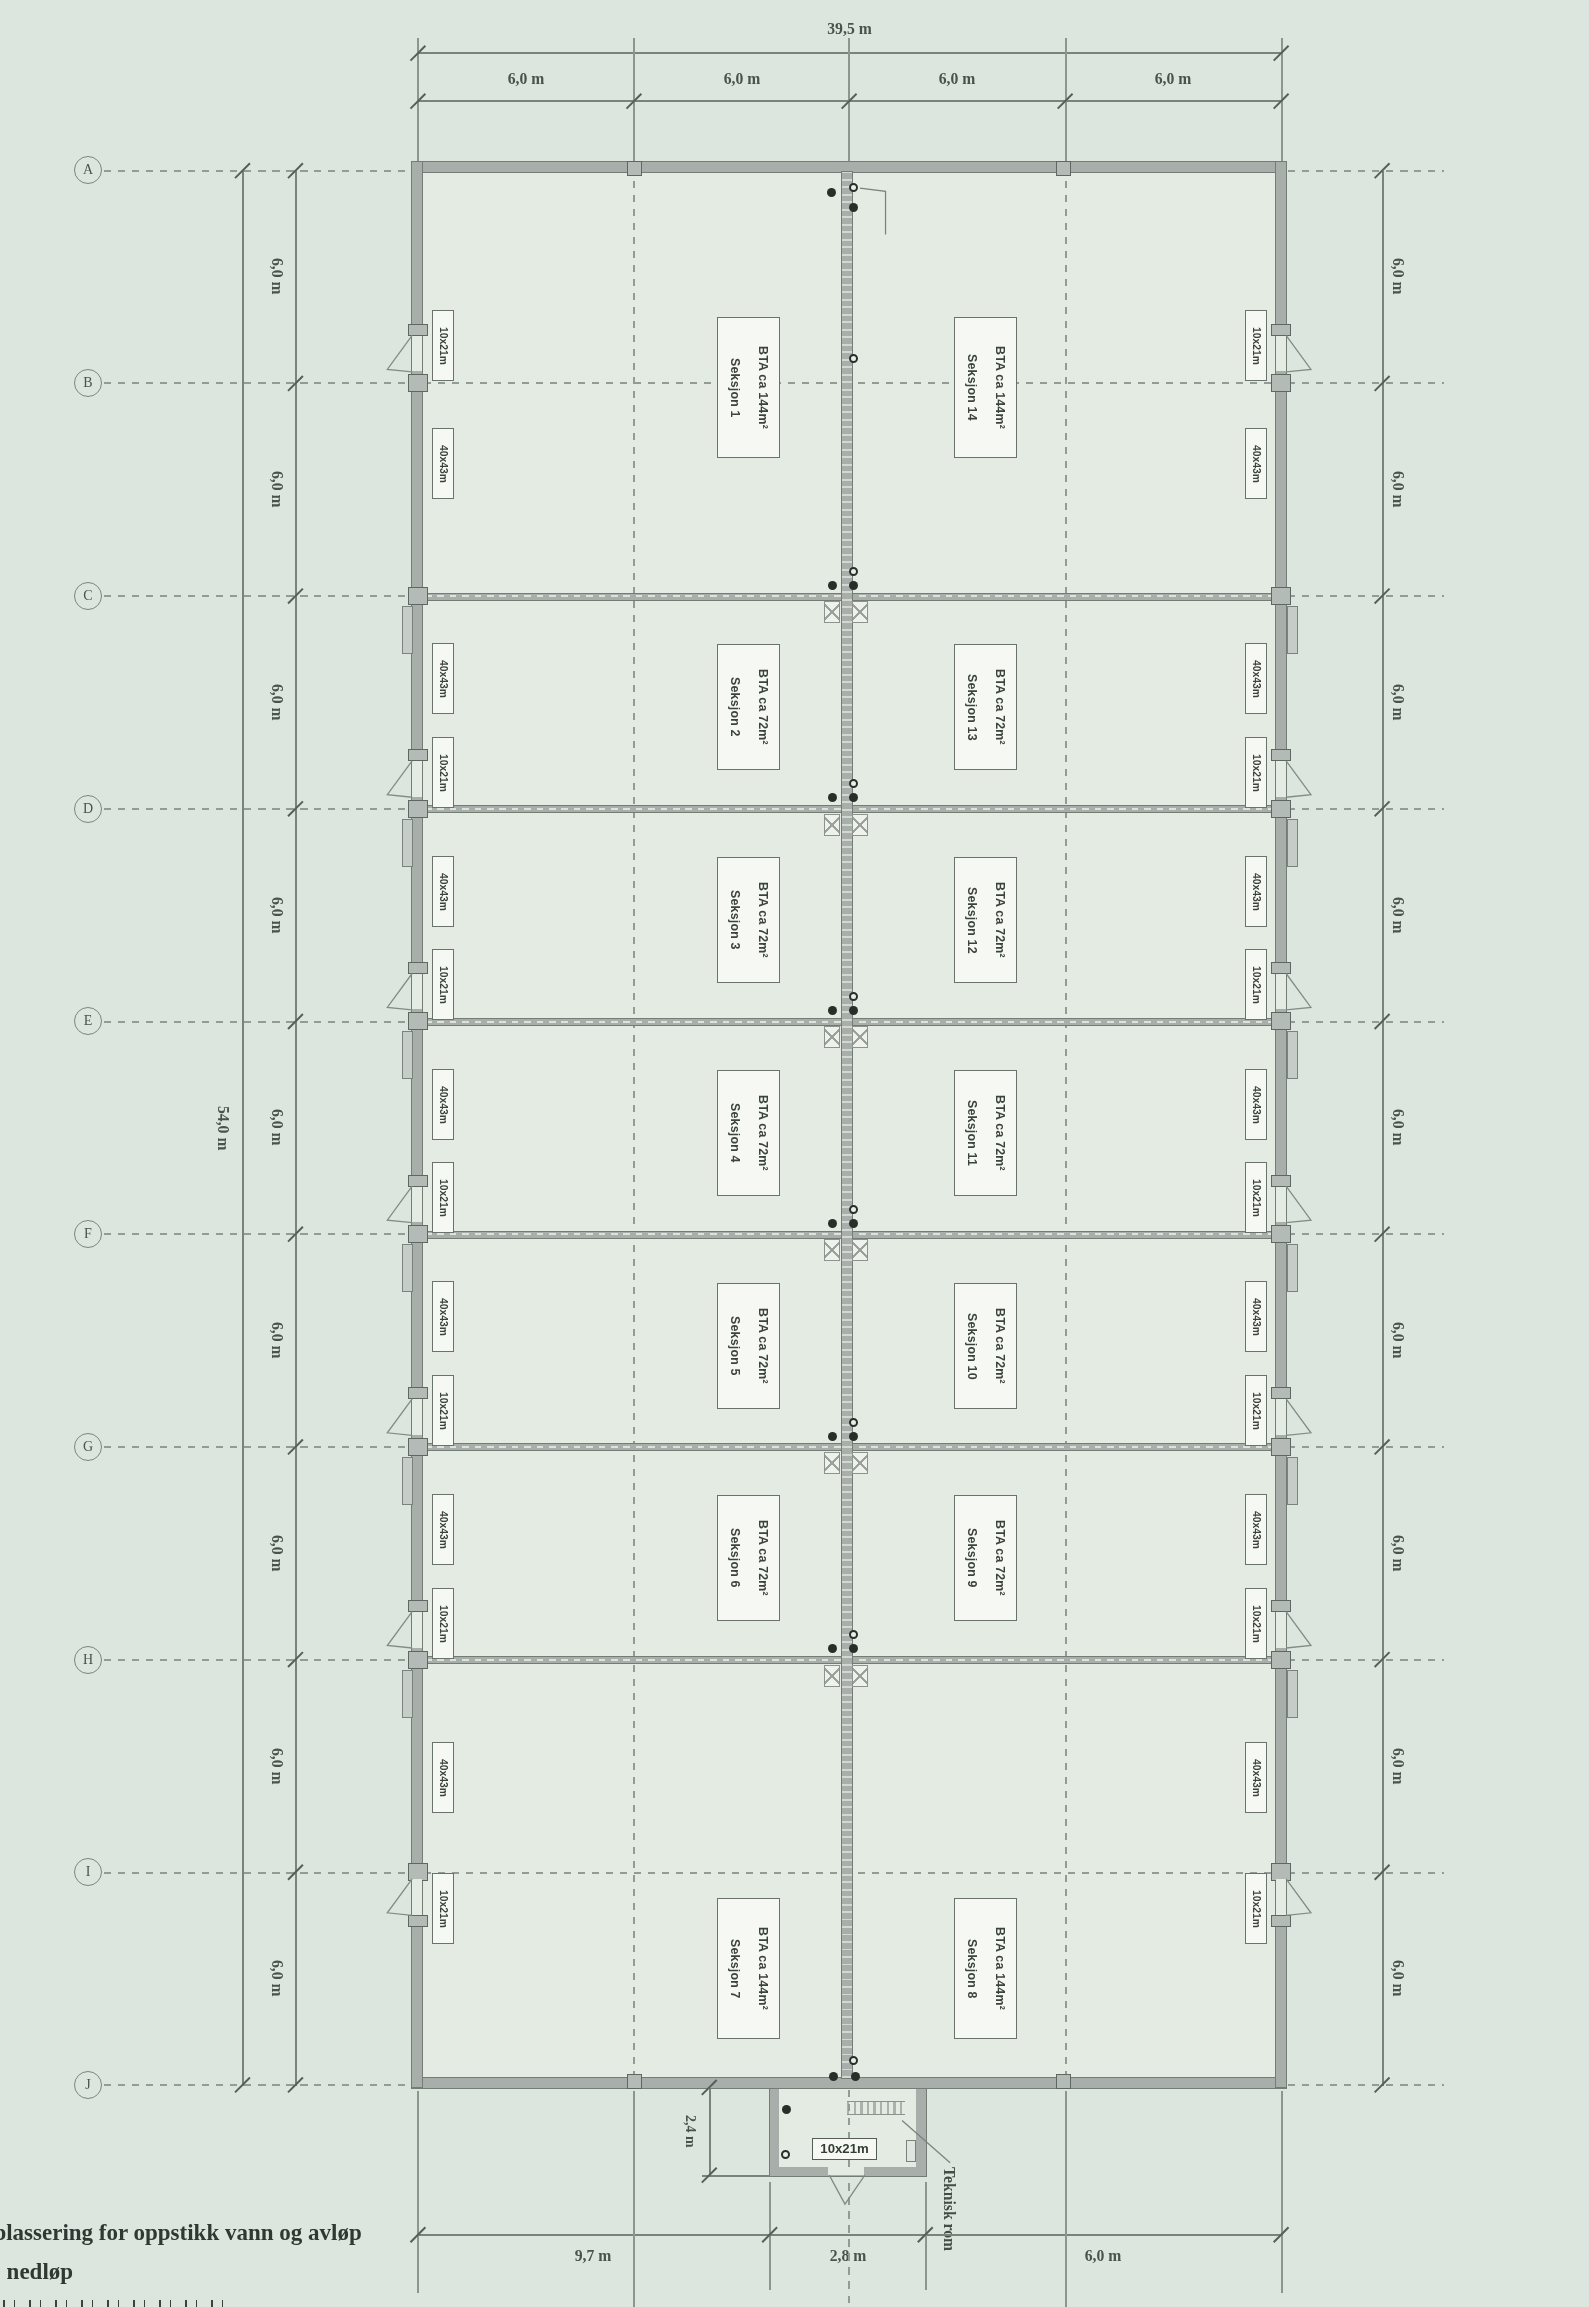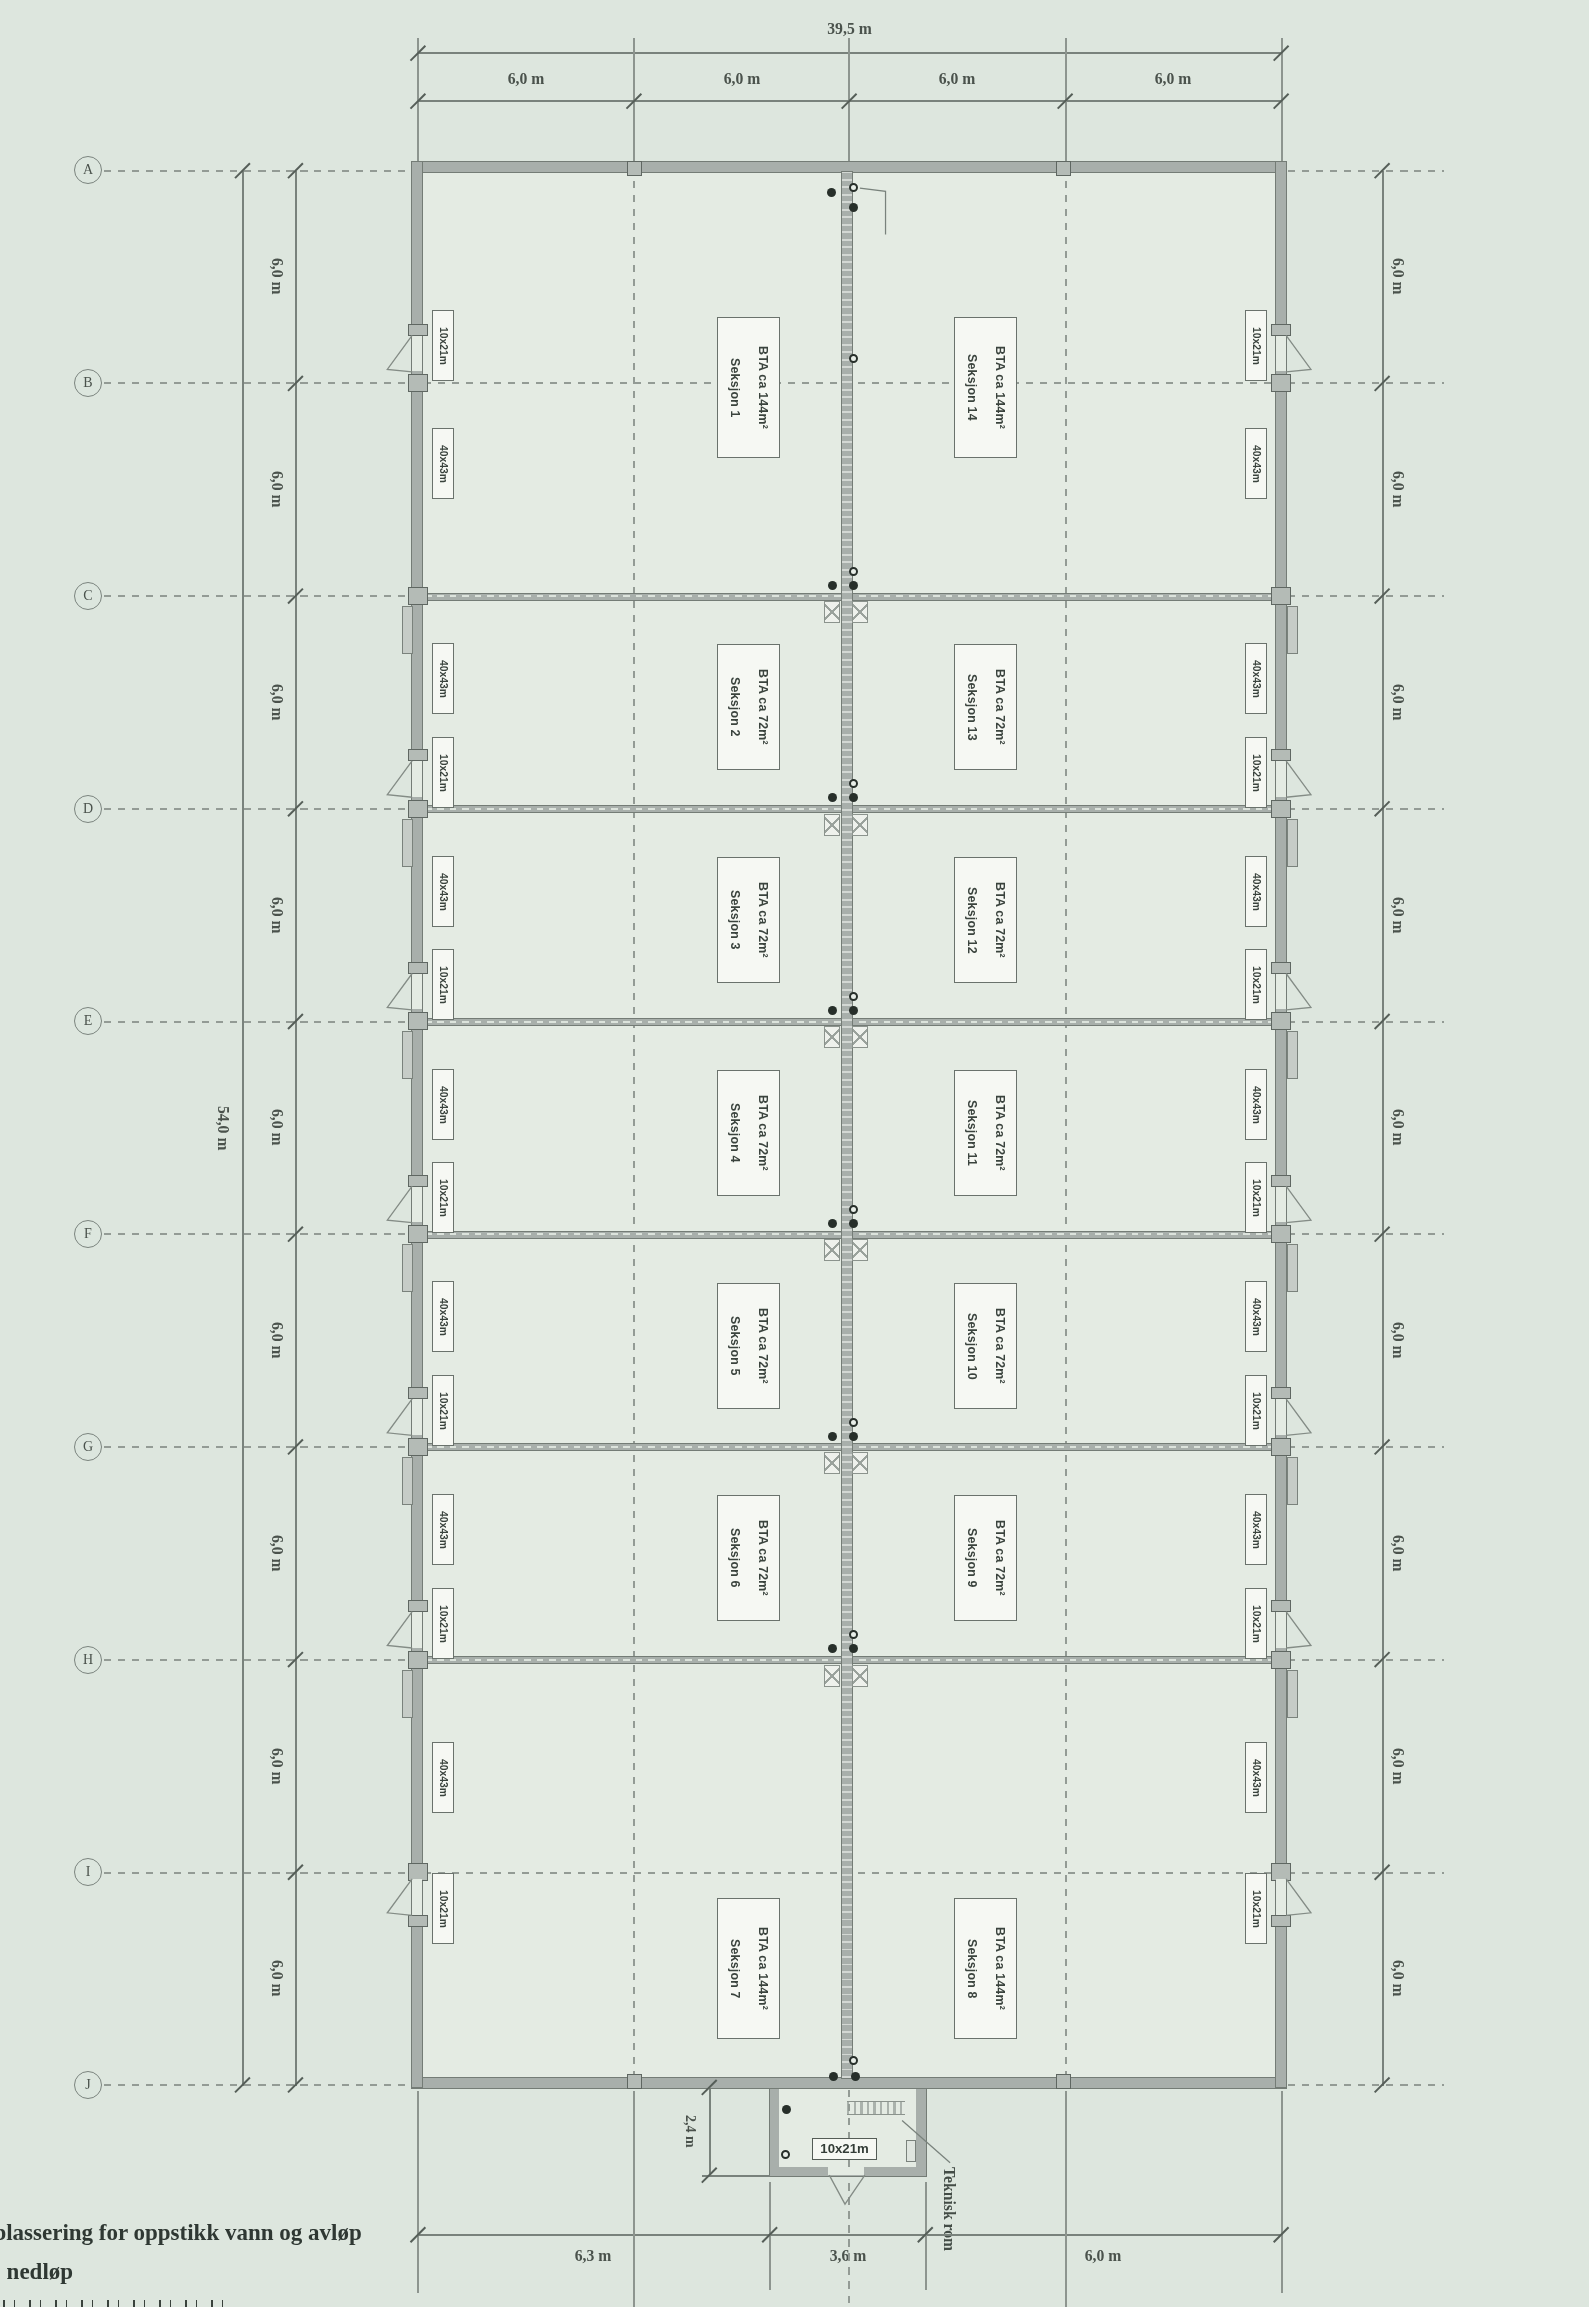--- a/index.html
+++ b/index.html
@@ -54,22 +54,22 @@
 </style>
 </head>
 <body>
 
 <div id="canvas">
 
   <div class="dimtext" style="left:800px;top:20px;width:99px;">39,5 m</div>
 
   <div class="dimtext vtext" style="left:214px;top:1079px;width:21.5px;height:99px;">54,0 m</div>
 
-  <div class="dimtext" style="left:560px;top:2247px;width:66px;">6,3 m</div>
-  <div class="dimtext" style="left:815px;top:2247px;width:66px;">3,6 m</div>
+  <div class="dimtext" style="left:560px;top:2247px;width:66px;">9,7 m</div>
+  <div class="dimtext" style="left:815px;top:2247px;width:66px;">2,8 m</div>
   <div class="dimtext" style="left:1070px;top:2247px;width:66px;">6,0 m</div>
 
   <div class="dimtext vtext" style="left:682px;top:2105px;width:20px;height:53px;font-size:14px;">2,4 m</div>
 
   <div class="annot vtext" style="left:874px;top:238px;width:21.5px;height:99px;">lufting</div>
 
   <div class="annot vtext" style="left:940px;top:2167px;width:25px;height:116px;font-size:15.7px;">Teknisk rom</div>
 
   <div class="legend-line" style="left:-6.6px;top:2220px;">plassering for oppstikk vann og avløp</div>
   <div class="legend-line" style="left:6.6px;top:2259px;">nedløp</div>

